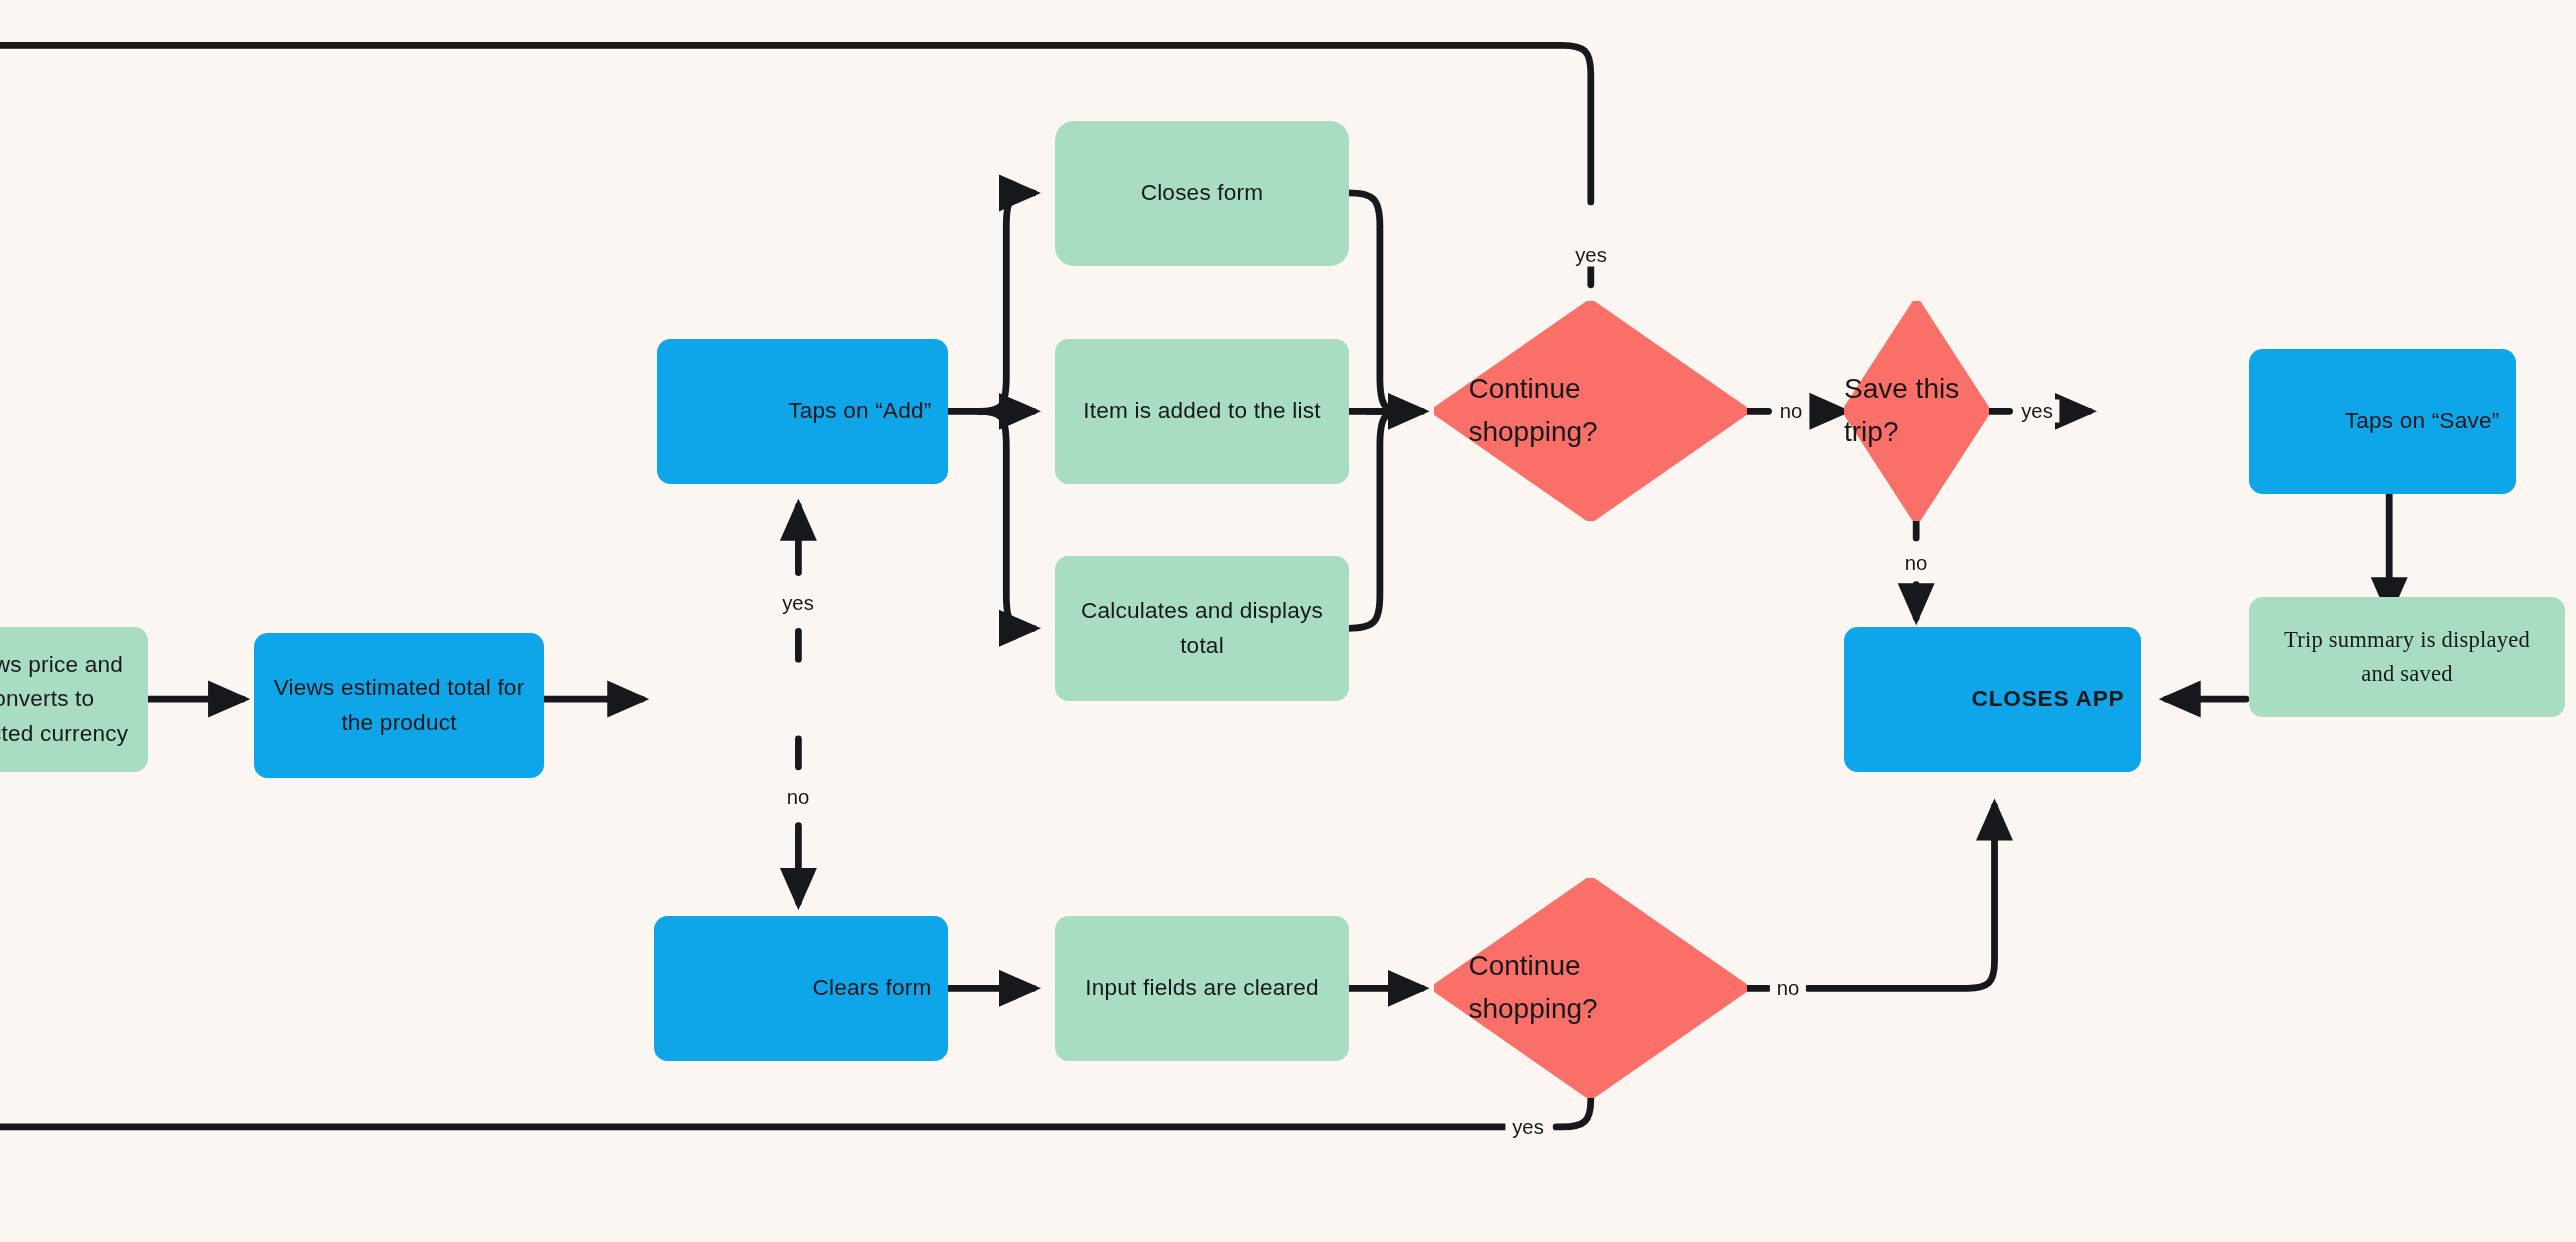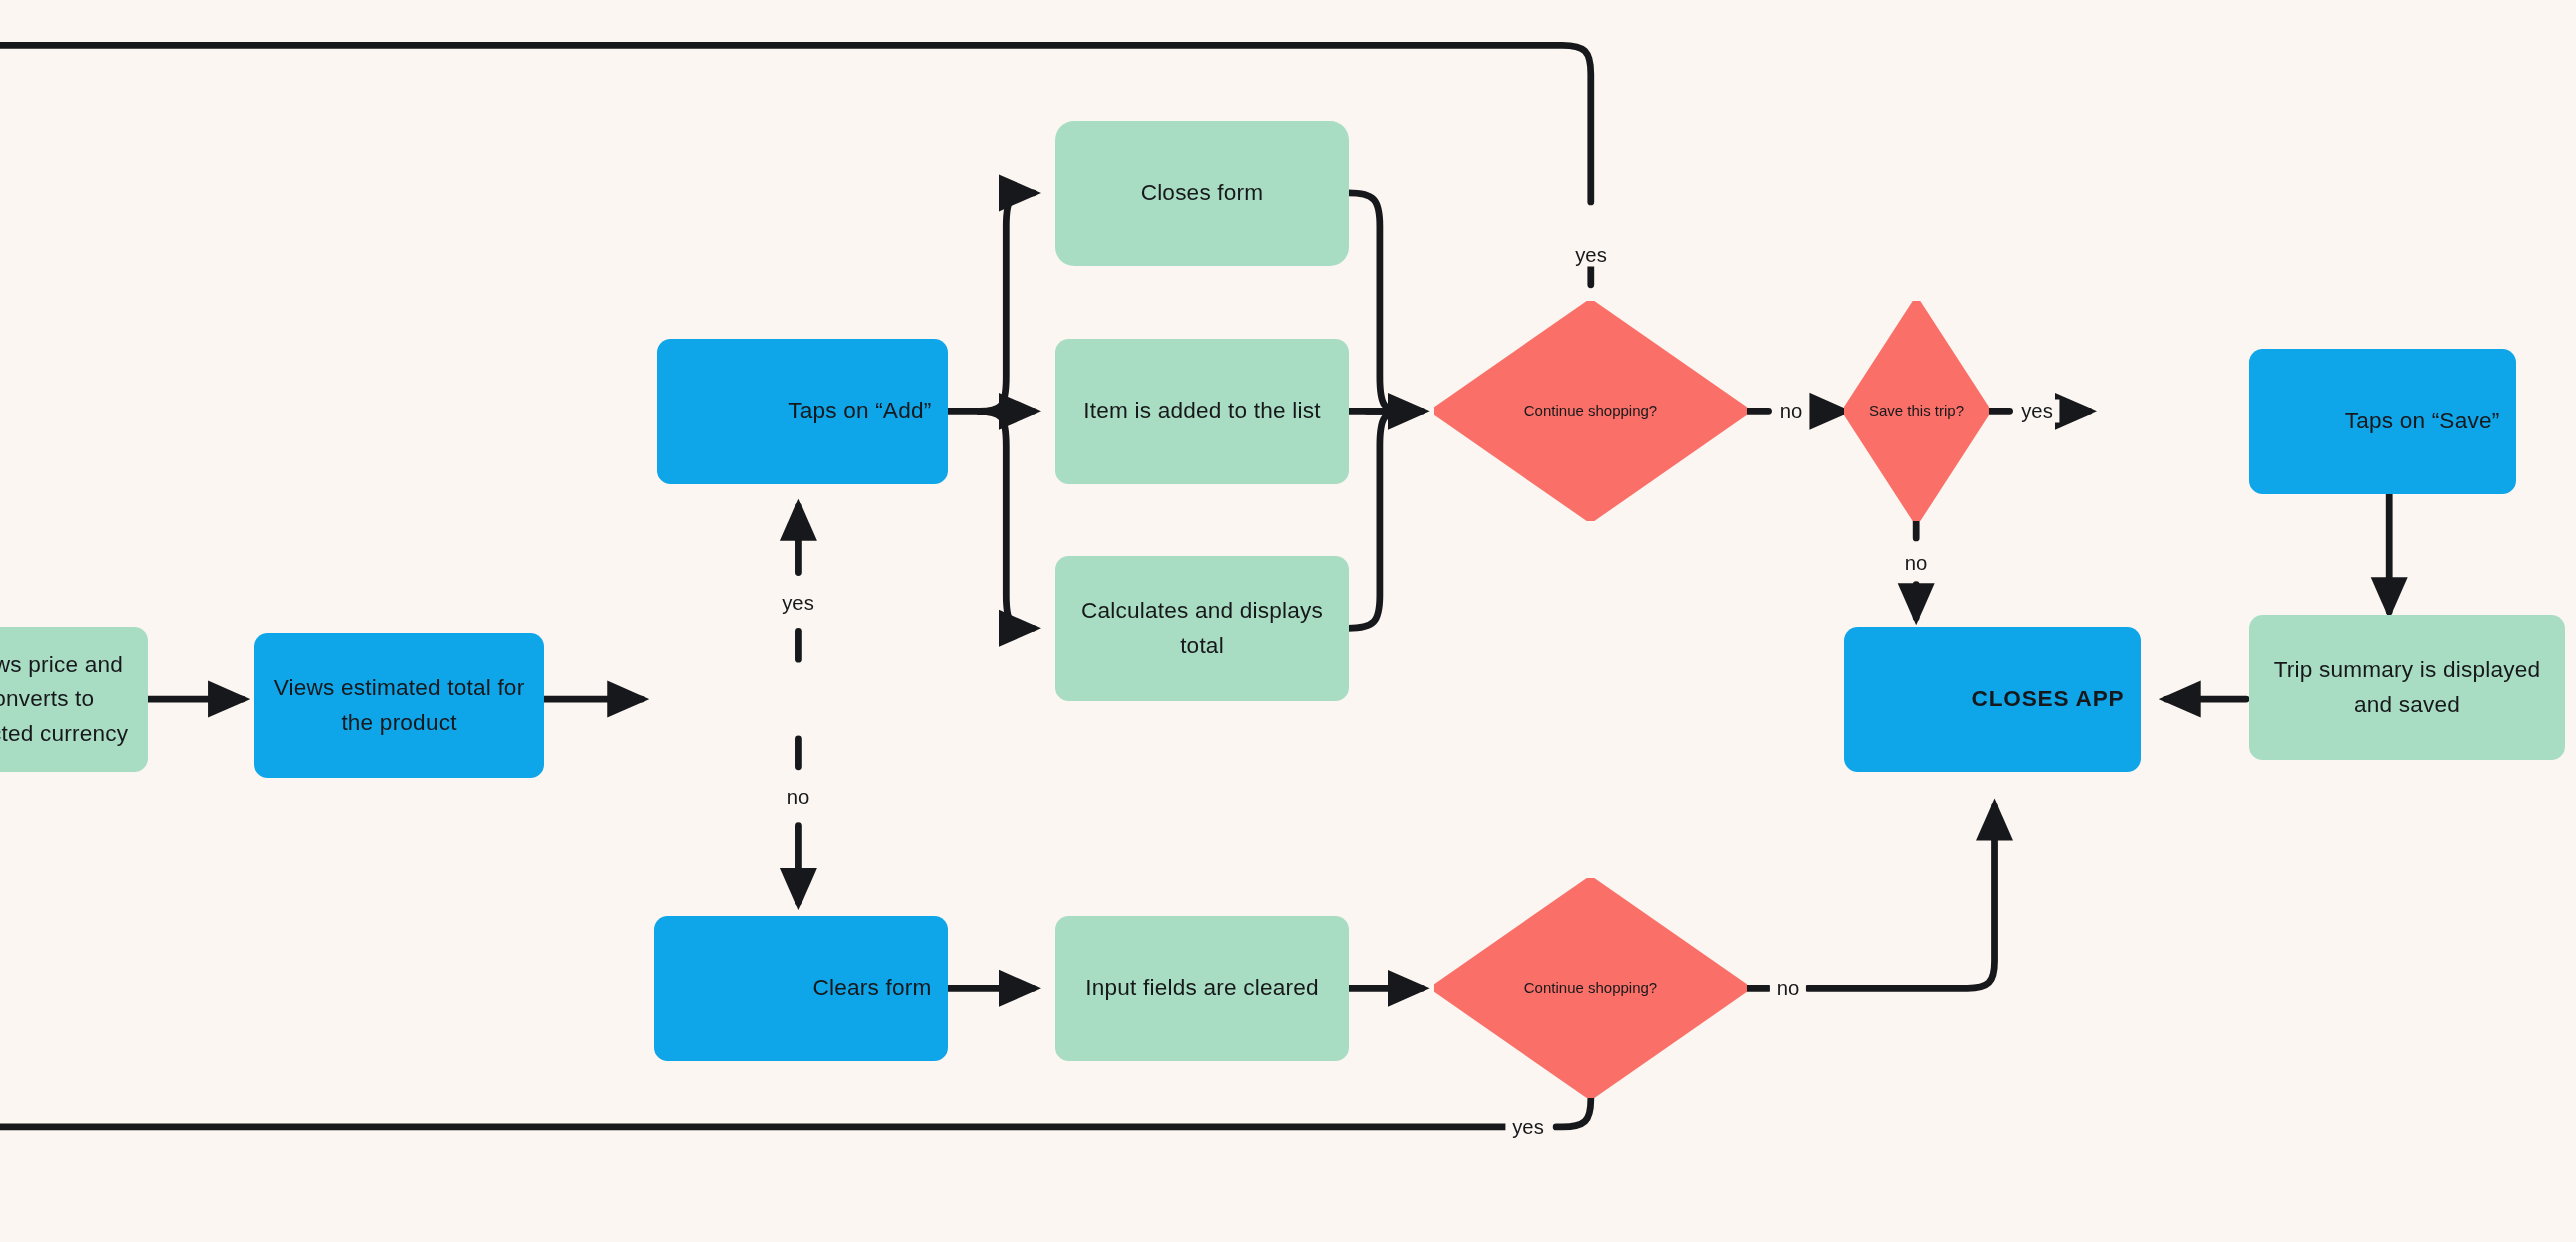--- a/index.html
+++ b/index.html
@@ -30,22 +30,22 @@
 
   .diamond{
     position:absolute;
     display:flex;align-items:center;justify-content:center;
   }
   .diamond .dshape{
     position:absolute;left:0;top:0;width:100%;height:100%;
   }
   .diamond .dlabel{
     position:relative;z-index:2;
-    text-align:center;color:#17181B;
-    font-size:15px;line-height:1.52;
+    text-align:left;color:#17181B;
+    font-size:28px;line-height:1.52;
     width:78%;
   }
 
   .edge-label{
     position:absolute;
     font-size:20.3px;
     color:#17181B;
     background:#FBF6F1;
     padding:0 6.8px;
     white-space:nowrap;
@@ -151,21 +151,21 @@
     <svg class="dshape" viewBox="0 0 192 292" preserveAspectRatio="none">
       <path d="M96 5 L187 146 L96 287 L5 146 Z" fill="#FA7068" stroke="#FA7068" stroke-width="14" stroke-linejoin="round"></path>
     </svg>
     <div class="dlabel" style="width:200%;">Save this trip?</div>
   </div>
 
   <div class="node blue" style="left:2249px;top:349px;width:267px;height:145px;">
     <span>Taps on “Save”</span>
   </div>
 
-  <div class="node green" style="left:2249px;top:615px;width:316px;height:145px;">
+  <div class="node green" style="left:2249px;top:597px;width:316px;height:120px;font-family:Liberation Serif, serif;">
     <span>Trip summary is displayed and saved</span>
   </div>
 
   <div class="node blue bold" style="left:1844px;top:627px;width:297px;height:145px;">
     <span>CLOSES APP</span>
   </div>
 
   <div class="node blue" style="left:654px;top:916px;width:294px;height:145px;">
     <span>Clears form</span>
   </div>

